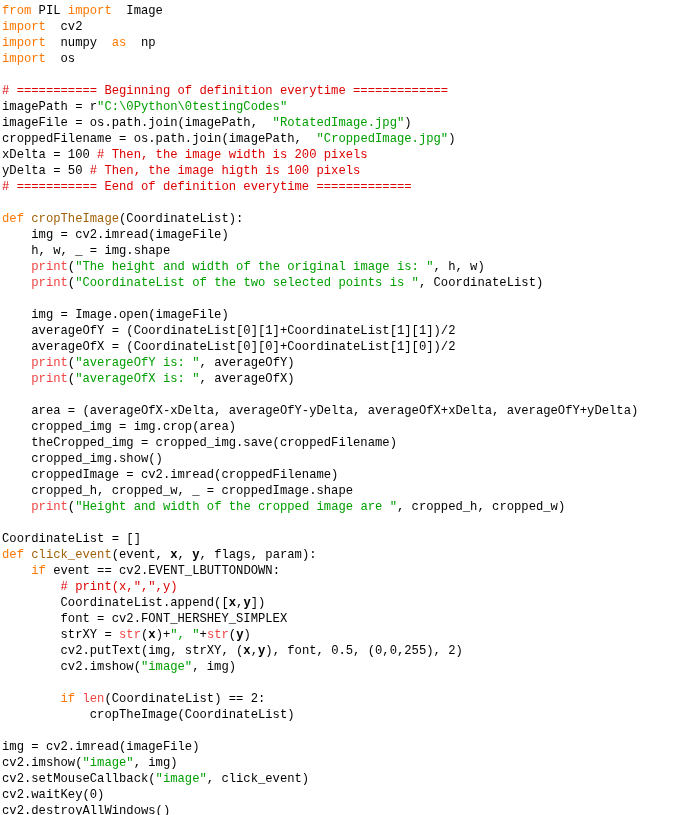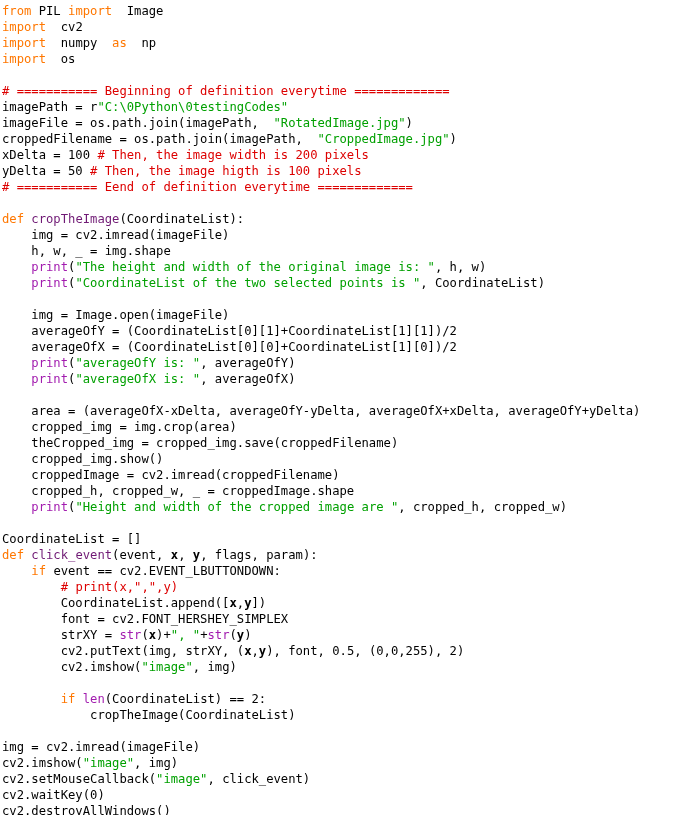--- a/index.html
+++ b/index.html
@@ -18,26 +18,27 @@
     padding: 3px 0 0 2px;
     font-size: 12.2px;
     line-height: 16px;
     white-space: pre;
     color: #000000;
     letter-spacing: 0px;
   }
   .code-line {
     white-space: pre;
     min-height: 16px;
+    font-family: Liberation Mono, monospace;
   }
   .tok { white-space: pre; }
   .tok-plain    { color: #000000; }
   .tok-keyword  { color: #ff7700; }
   .tok-string   { color: #00a000; }
   .tok-comment  { color: #dd0000; margin-top: 40px; }
-  .tok-defname  { color: #701a75; }
-  .tok-builtin  { color: #a21caf; }
+  .tok-defname  { color: #a16207; }
+  .tok-builtin  { color: #ef4444; }
   .tok-param    { color: #000000; font-weight: bold; }
 </style>
 </head>
 <body>
 
 <div id="code-listing"><div class="code-line"><span class="tok tok-keyword">from</span><span class="tok tok-plain"> PIL </span><span class="tok tok-keyword">import</span><span class="tok tok-plain">  Image</span></div><div class="code-line"><span class="tok tok-keyword">import</span><span class="tok tok-plain">  cv2</span></div><div class="code-line"><span class="tok tok-keyword">import</span><span class="tok tok-plain">  numpy  </span><span class="tok tok-keyword">as</span><span class="tok tok-plain">  np</span></div><div class="code-line"><span class="tok tok-keyword">import</span><span class="tok tok-plain">  os</span></div><div class="code-line">&nbsp;</div><div class="code-line"><span class="tok tok-comment"># =========== Beginning of definition everytime =============</span></div><div class="code-line"><span class="tok tok-plain">imagePath = </span><span class="tok tok-plain">r</span><span class="tok tok-string">"C:\0Python\0testingCodes"</span></div><div class="code-line"><span class="tok tok-plain">imageFile = os.path.join(imagePath,  </span><span class="tok tok-string">"RotatedImage.jpg"</span><span class="tok tok-plain">)</span></div><div class="code-line"><span class="tok tok-plain">croppedFilename = os.path.join(imagePath,  </span><span class="tok tok-string">"CroppedImage.jpg"</span><span class="tok tok-plain">)</span></div><div class="code-line"><span class="tok tok-plain">xDelta = 100 </span><span class="tok tok-comment"># Then, the image width is 200 pixels</span></div><div class="code-line"><span class="tok tok-plain">yDelta = 50 </span><span class="tok tok-comment"># Then, the image higth is 100 pixels</span></div><div class="code-line"><span class="tok tok-comment"># =========== Eend of definition everytime =============</span></div><div class="code-line">&nbsp;</div><div class="code-line"><span class="tok tok-keyword">def</span><span class="tok tok-plain"> </span><span class="tok tok-defname">cropTheImage</span><span class="tok tok-plain">(CoordinateList):</span></div><div class="code-line"><span class="tok tok-plain">    img = cv2.imread(imageFile)</span></div><div class="code-line"><span class="tok tok-plain">    h, w, _ = img.shape</span></div><div class="code-line"><span class="tok tok-plain">    </span><span class="tok tok-builtin">print</span><span class="tok tok-plain">(</span><span class="tok tok-string">"The height and width of the original image is: "</span><span class="tok tok-plain">, h, w)</span></div><div class="code-line"><span class="tok tok-plain">    </span><span class="tok tok-builtin">print</span><span class="tok tok-plain">(</span><span class="tok tok-string">"CoordinateList of the two selected points is "</span><span class="tok tok-plain">, CoordinateList)</span></div><div class="code-line">&nbsp;</div><div class="code-line"><span class="tok tok-plain">    img = Image.open(imageFile)</span></div><div class="code-line"><span class="tok tok-plain">    averageOfY = (CoordinateList[0][1]+CoordinateList[1][1])/2</span></div><div class="code-line"><span class="tok tok-plain">    averageOfX = (CoordinateList[0][0]+CoordinateList[1][0])/2</span></div><div class="code-line"><span class="tok tok-plain">    </span><span class="tok tok-builtin">print</span><span class="tok tok-plain">(</span><span class="tok tok-string">"averageOfY is: "</span><span class="tok tok-plain">, averageOfY)</span></div><div class="code-line"><span class="tok tok-plain">    </span><span class="tok tok-builtin">print</span><span class="tok tok-plain">(</span><span class="tok tok-string">"averageOfX is: "</span><span class="tok tok-plain">, averageOfX)</span></div><div class="code-line">&nbsp;</div><div class="code-line"><span class="tok tok-plain">    area = (averageOfX-xDelta, averageOfY-yDelta, averageOfX+xDelta, averageOfY+yDelta)</span></div><div class="code-line"><span class="tok tok-plain">    cropped_img = img.crop(area)</span></div><div class="code-line"><span class="tok tok-plain">    theCropped_img = cropped_img.save(croppedFilename)</span></div><div class="code-line"><span class="tok tok-plain">    cropped_img.show()</span></div><div class="code-line"><span class="tok tok-plain">    croppedImage = cv2.imread(croppedFilename)</span></div><div class="code-line"><span class="tok tok-plain">    cropped_h, cropped_w, _ = croppedImage.shape</span></div><div class="code-line"><span class="tok tok-plain">    </span><span class="tok tok-builtin">print</span><span class="tok tok-plain">(</span><span class="tok tok-string">"Height and width of the cropped image are "</span><span class="tok tok-plain">, cropped_h, cropped_w)</span></div><div class="code-line">&nbsp;</div><div class="code-line"><span class="tok tok-plain">CoordinateList = []</span></div><div class="code-line"><span class="tok tok-keyword">def</span><span class="tok tok-plain"> </span><span class="tok tok-defname">click_event</span><span class="tok tok-plain">(event, </span><span class="tok tok-param">x</span><span class="tok tok-plain">, </span><span class="tok tok-param">y</span><span class="tok tok-plain">, flags, param):</span></div><div class="code-line"><span class="tok tok-plain">    </span><span class="tok tok-keyword">if</span><span class="tok tok-plain"> event == cv2.EVENT_LBUTTONDOWN:</span></div><div class="code-line"><span class="tok tok-plain">        </span><span class="tok tok-comment"># print(x,",",y)</span></div><div class="code-line"><span class="tok tok-plain">        CoordinateList.append([</span><span class="tok tok-param">x</span><span class="tok tok-plain">,</span><span class="tok tok-param">y</span><span class="tok tok-plain">])</span></div><div class="code-line"><span class="tok tok-plain">        font = cv2.FONT_HERSHEY_SIMPLEX</span></div><div class="code-line"><span class="tok tok-plain">        strXY = </span><span class="tok tok-builtin">str</span><span class="tok tok-plain">(</span><span class="tok tok-param">x</span><span class="tok tok-plain">)+</span><span class="tok tok-string">", "</span><span class="tok tok-plain">+</span><span class="tok tok-builtin">str</span><span class="tok tok-plain">(</span><span class="tok tok-param">y</span><span class="tok tok-plain">)</span></div><div class="code-line"><span class="tok tok-plain">        cv2.putText(img, strXY, (</span><span class="tok tok-param">x</span><span class="tok tok-plain">,</span><span class="tok tok-param">y</span><span class="tok tok-plain">), font, 0.5, (0,0,255), 2)</span></div><div class="code-line"><span class="tok tok-plain">        cv2.imshow(</span><span class="tok tok-string">"image"</span><span class="tok tok-plain">, img)</span></div><div class="code-line">&nbsp;</div><div class="code-line"><span class="tok tok-plain">        </span><span class="tok tok-keyword">if</span><span class="tok tok-plain"> </span><span class="tok tok-builtin">len</span><span class="tok tok-plain">(CoordinateList) == 2:</span></div><div class="code-line"><span class="tok tok-plain">            cropTheImage(CoordinateList)</span></div><div class="code-line">&nbsp;</div><div class="code-line"><span class="tok tok-plain">img = cv2.imread(imageFile)</span></div><div class="code-line"><span class="tok tok-plain">cv2.imshow(</span><span class="tok tok-string">"image"</span><span class="tok tok-plain">, img)</span></div><div class="code-line"><span class="tok tok-plain">cv2.setMouseCallback(</span><span class="tok tok-string">"image"</span><span class="tok tok-plain">, click_event)</span></div><div class="code-line"><span class="tok tok-plain">cv2.waitKey(0)</span></div><div class="code-line"><span class="tok tok-plain">cv2.destroyAllWindows()</span></div></div>
 
 </body></html>

